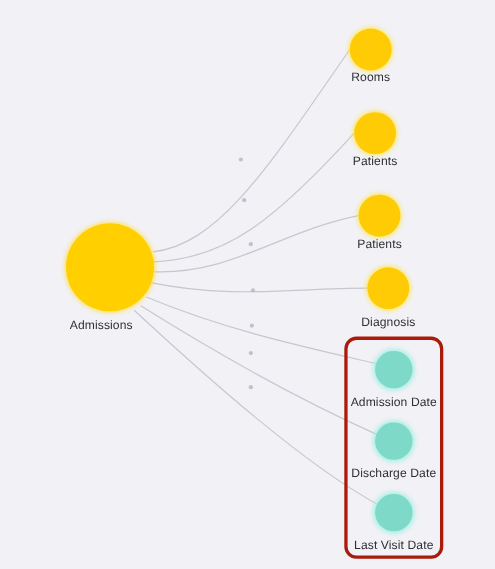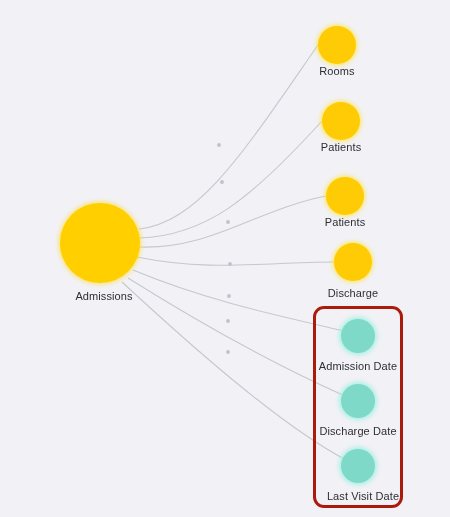--- a/index.html
+++ b/index.html
@@ -78,32 +78,32 @@
       <path d="M 133 270 C 205 300 275 315 344 331" fill="none" stroke="#c5c8ce" stroke-width="1.1"></path>
       <circle cx="229" cy="296" r="1.9" fill="#bfc2c9"></circle>
       <path d="M 128 278 C 195 320 275 365 345 396" fill="none" stroke="#c5c8ce" stroke-width="1.1"></path>
       <circle cx="228" cy="321" r="1.9" fill="#bfc2c9"></circle>
       <path d="M 122 282 C 190 345 280 425 346 460" fill="none" stroke="#c5c8ce" stroke-width="1.1"></path>
       <circle cx="228" cy="352" r="1.9" fill="#bfc2c9"></circle>
     </svg>
 
   <div id="node-layer">
       <div class="node node-root" style="left: 100px; top: 243px; width: 80px; height: 80px; background: rgb(255, 207, 0);"></div>
-      <div class="node-label" style="left: 104px; top: 291px;">Admissions</div>
+      <div class="node-label" style="left: 92px; top: 291px;">Admissions</div>
       <div class="node node-entity" style="left: 337px; top: 45px; width: 38px; height: 38px; background: rgb(255, 203, 5);"></div>
       <div class="node-label" style="left: 337px; top: 66px;">Rooms</div>
       <div class="node node-entity" style="left: 341px; top: 121px; width: 38px; height: 38px; background: rgb(255, 203, 5);"></div>
       <div class="node-label" style="left: 341px; top: 142px;">Patients</div>
       <div class="node node-entity" style="left: 345px; top: 196px; width: 38px; height: 38px; background: rgb(255, 203, 5);"></div>
       <div class="node-label" style="left: 345px; top: 217px;">Patients</div>
       <div class="node node-entity" style="left: 353px; top: 262px; width: 38px; height: 38px; background: rgb(255, 203, 5);"></div>
-      <div class="node-label" style="left: 353px; top: 288px;">Discharge</div>
+      <div class="node-label" style="left: 353px; top: 288px;">Diagnosis</div>
       <div class="node node-attr" style="left: 358px; top: 336px; width: 34px; height: 34px; background: rgb(127, 217, 200);"></div>
       <div class="node-label" style="left: 358px; top: 361px; text-align: right;">Admission Date</div>
       <div class="node node-attr" style="left: 358px; top: 401px; width: 34px; height: 34px; background: rgb(127, 217, 200);"></div>
       <div class="node-label" style="left: 358px; top: 426px;">Discharge Date</div>
       <div class="node node-attr" style="left: 358px; top: 466px; width: 34px; height: 34px; background: rgb(127, 217, 200);"></div>
-      <div class="node-label" style="left: 358px; top: 491px; padding-left: 10px;">Last Visit Date</div>
+      <div class="node-label" style="left: 358px; top: 491px;">Last Visit Date</div>
     </div>
 
   <div id="selection-box" style="left: 313px; top: 306px; width: 90px; height: 202px; border-color: rgb(171, 27, 11);"></div>
 
 </div>
 
 </body></html>

